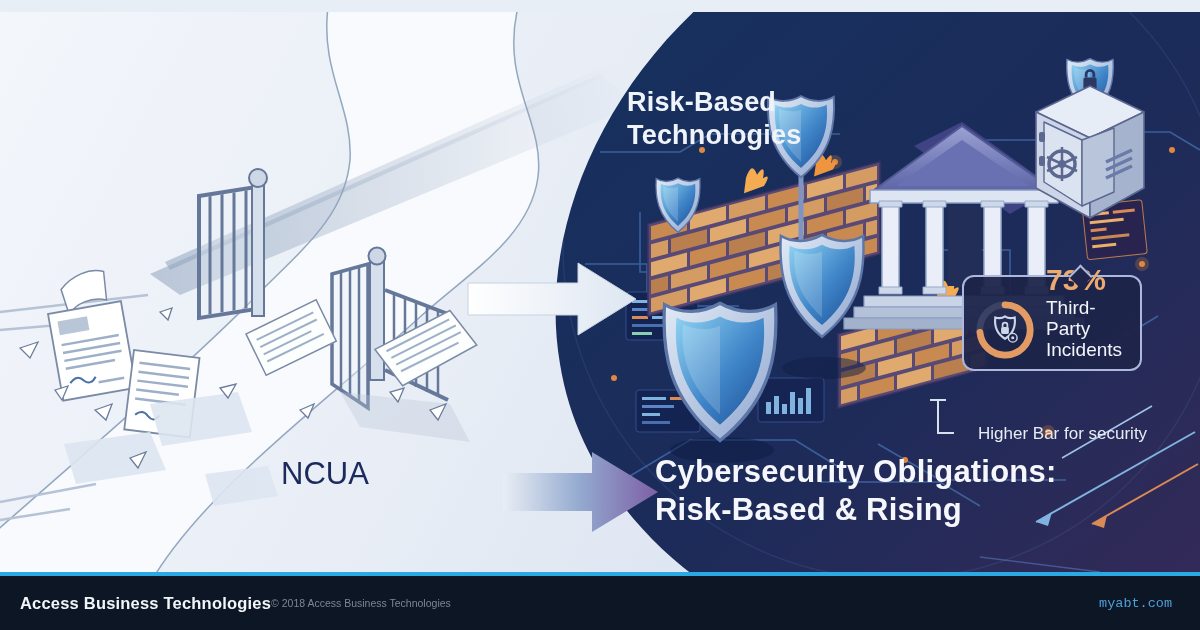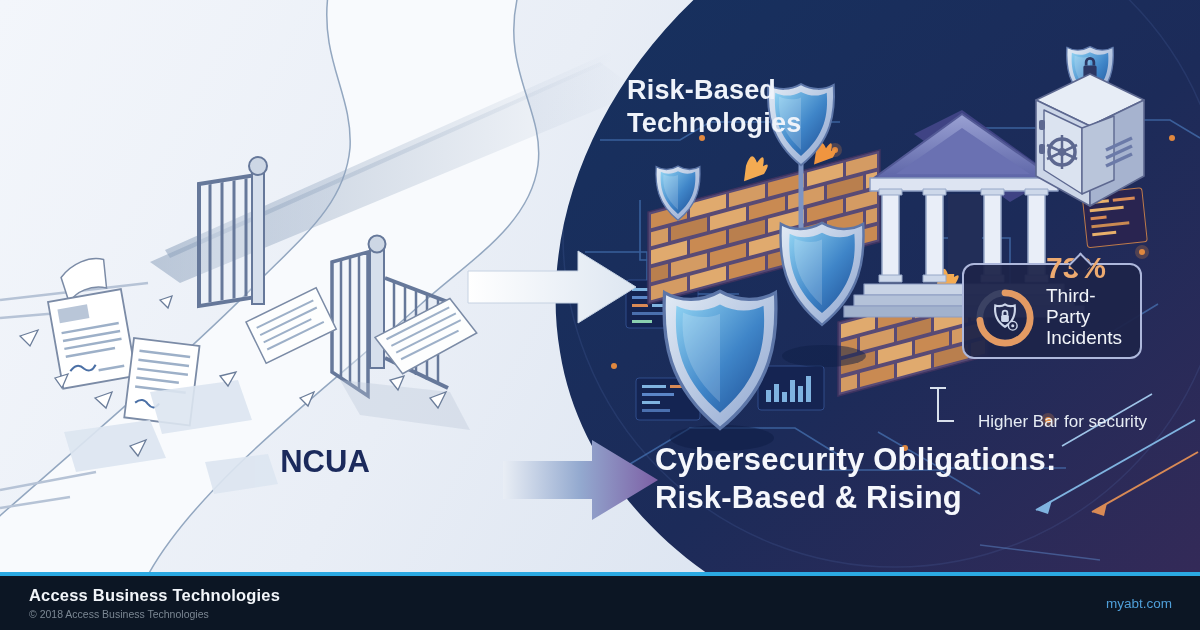--- a/index.html
+++ b/index.html
@@ -4,30 +4,31 @@
 <style>
   html,body{margin:0;padding:0;}
   body{
     width:1200px;height:630px;overflow:hidden;position:relative;
     font-family:"Liberation Sans", sans-serif;
     background:#e8eef6;
   }
   .stage{
     position:absolute;inset:0 0 58px 0;
     background:linear-gradient(118deg,#f3f6fb 0%,#e9eef6 40%,#dae3f0 75%,#d3ddec 100%);
+    margin-top:12px;
   }
   .art{position:absolute;left:0;top:0;width:1200px;height:572px;display:block;}
   .overlay{position:absolute;white-space:pre;}
   .exam-label{
     left:627px;top:74px;
     font-size:27px;font-weight:600;line-height:1.22;color:#eff3fa;letter-spacing:.2px;
   }
   .ncua-heading{
     left:175px;top:444px;width:300px;text-align:center;
-    font-size:31px;font-weight:700;line-height:1.13;color:#1b2a5c;
+    font-size:31px;font-weight:400;line-height:1.13;color:#1b2a5c;
   }
   .headline{
     left:655px;top:441px;width:530px;
     font-size:31px;font-weight:800;line-height:1.22;color:#f5f7fc;letter-spacing:.2px;
   }
   .annotation{
     left:978px;top:412px;font-size:17px;font-weight:400;color:#e6ecf4;
   }
   .stat-callout{
     position:absolute;left:962px;top:263px;width:180px;height:96px;
@@ -44,24 +45,24 @@
   .stat-ring{flex:0 0 auto;width:62px;height:62px;}
   .stat-texts{display:flex;flex-direction:column;line-height:1.1;}
   .stat-value{font-size:30px;font-weight:800;color:#edaa70;margin-bottom:2px;}
   .stat-label{font-size:19px;font-weight:500;color:#f2f5fa;}
   footer{
     position:absolute;left:0;bottom:0;width:1200px;height:58px;box-sizing:border-box;
     background:#0c1624;border-top:4px solid #2ba9e2;
     display:flex;align-items:center;justify-content:space-between;
     padding:0 28px 0 20px;
   }
-  .footer-left{display:flex;flex-direction:column;margin-left:9px;}
+  .footer-left{display:flex;flex-direction:row;}
   .footer-company{font-size:16.5px;font-weight:700;color:#f2f5f9;letter-spacing:.2px;}
   .footer-copy{font-size:10.5px;color:#7b8793;margin-top:3px;}
-  .footer-link{font-size:13.5px;color:#4f9fd9;text-decoration:none;cursor:pointer;}
+  .footer-link{font-size:13.5px;color:#4f9fd9;text-decoration:none;cursor:pointer;font-family:Liberation Mono, monospace;}
 </style>
 </head>
 <body>
 
 <div class="stage">
 
 <svg class="art" viewBox="0 0 1200 572">
   <defs>
     <linearGradient id="darkGrad" x1="0" y1="0" x2="1" y2="1">
       <stop offset="0" stop-color="#16315f"></stop>

